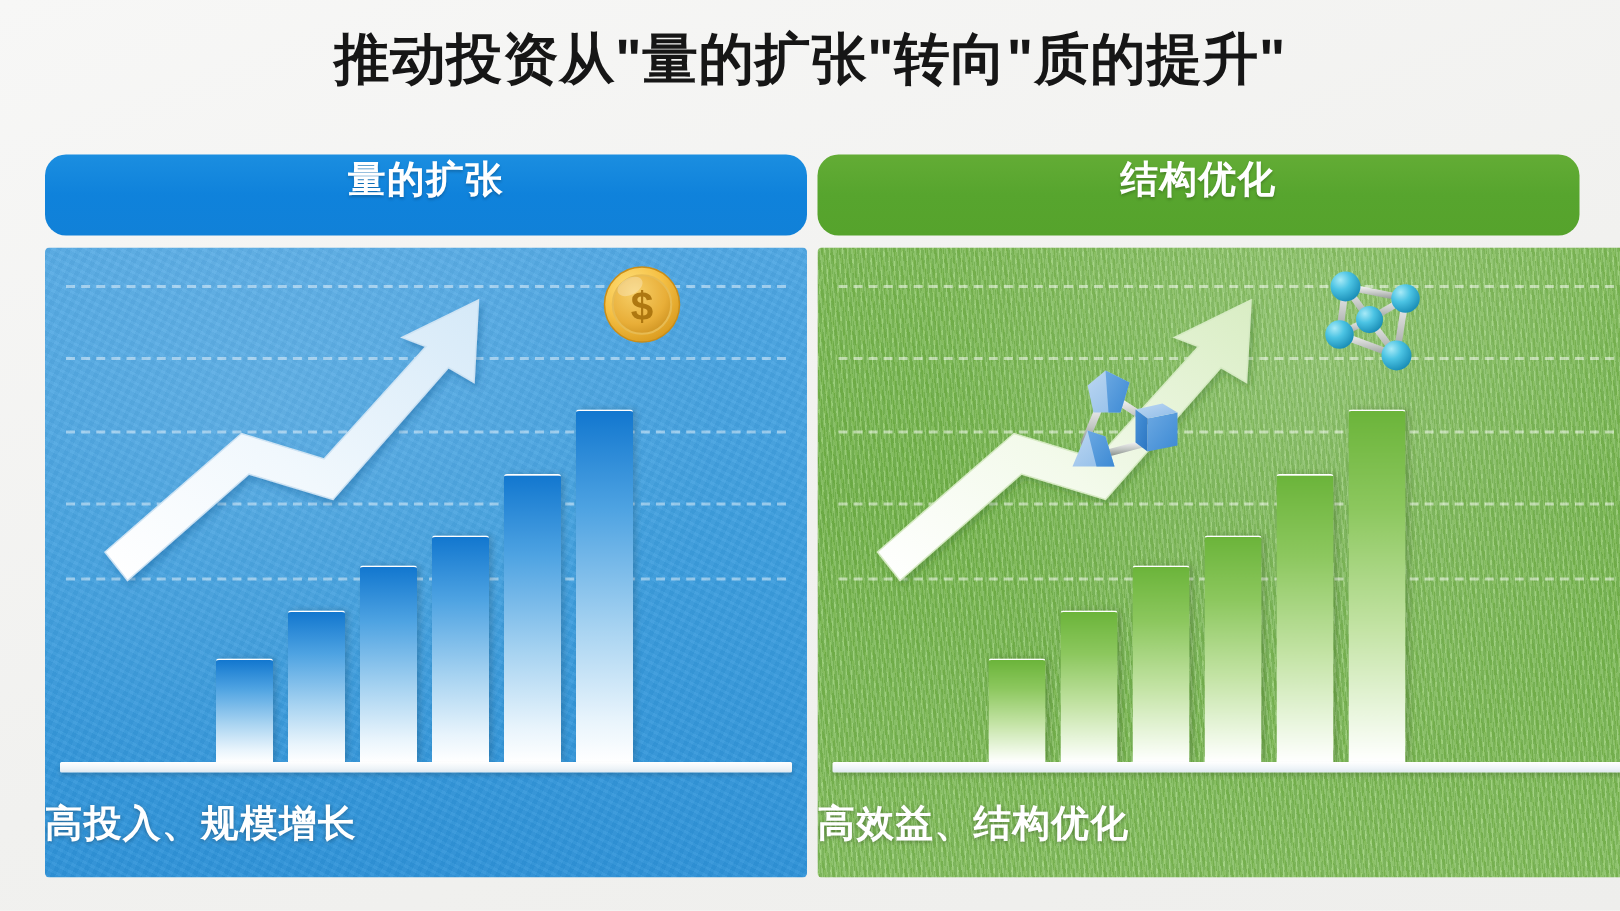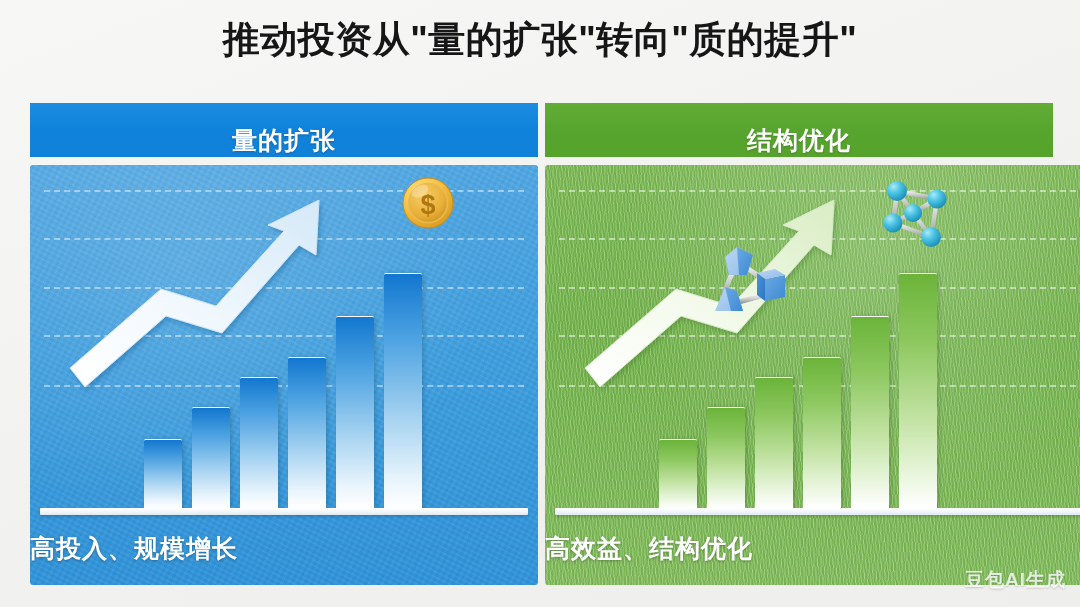--- a/index.html
+++ b/index.html
@@ -47,24 +47,24 @@
   }
   .panel-left  { left: 30px; }
   .panel-right { left: 545px; }
 
   .panel-header {
     position: absolute;
     top: 0;
     left: 0;
     width: 100%;
     height: 54px;
-    border-radius: 0;
+    border-radius: 14px;
     box-sizing: border-box;
     display: flex;
-    align-items: flex-end;
+    align-items: flex-start;
     justify-content: center;
   }
   .panel-left .panel-header {
     background: linear-gradient(180deg, #1b8ee0 0%, #0f82db 50%, #1181d8 100%);
   }
   .panel-right .panel-header {
     background: linear-gradient(180deg, #63ac35 0%, #57a52e 50%, #56a32c 100%);
   }
   .panel-header .hdr-text {
     color: #ffffff;
@@ -418,15 +418,14 @@
           </g>
         </svg>
 
       </div>
 
       <div class="caption">高效益、结构优化</div>
     </div>
   </div>
 
 
-  <div class="watermark">豆包AI生成</div>
 
 </div>
 
 </body></html>

